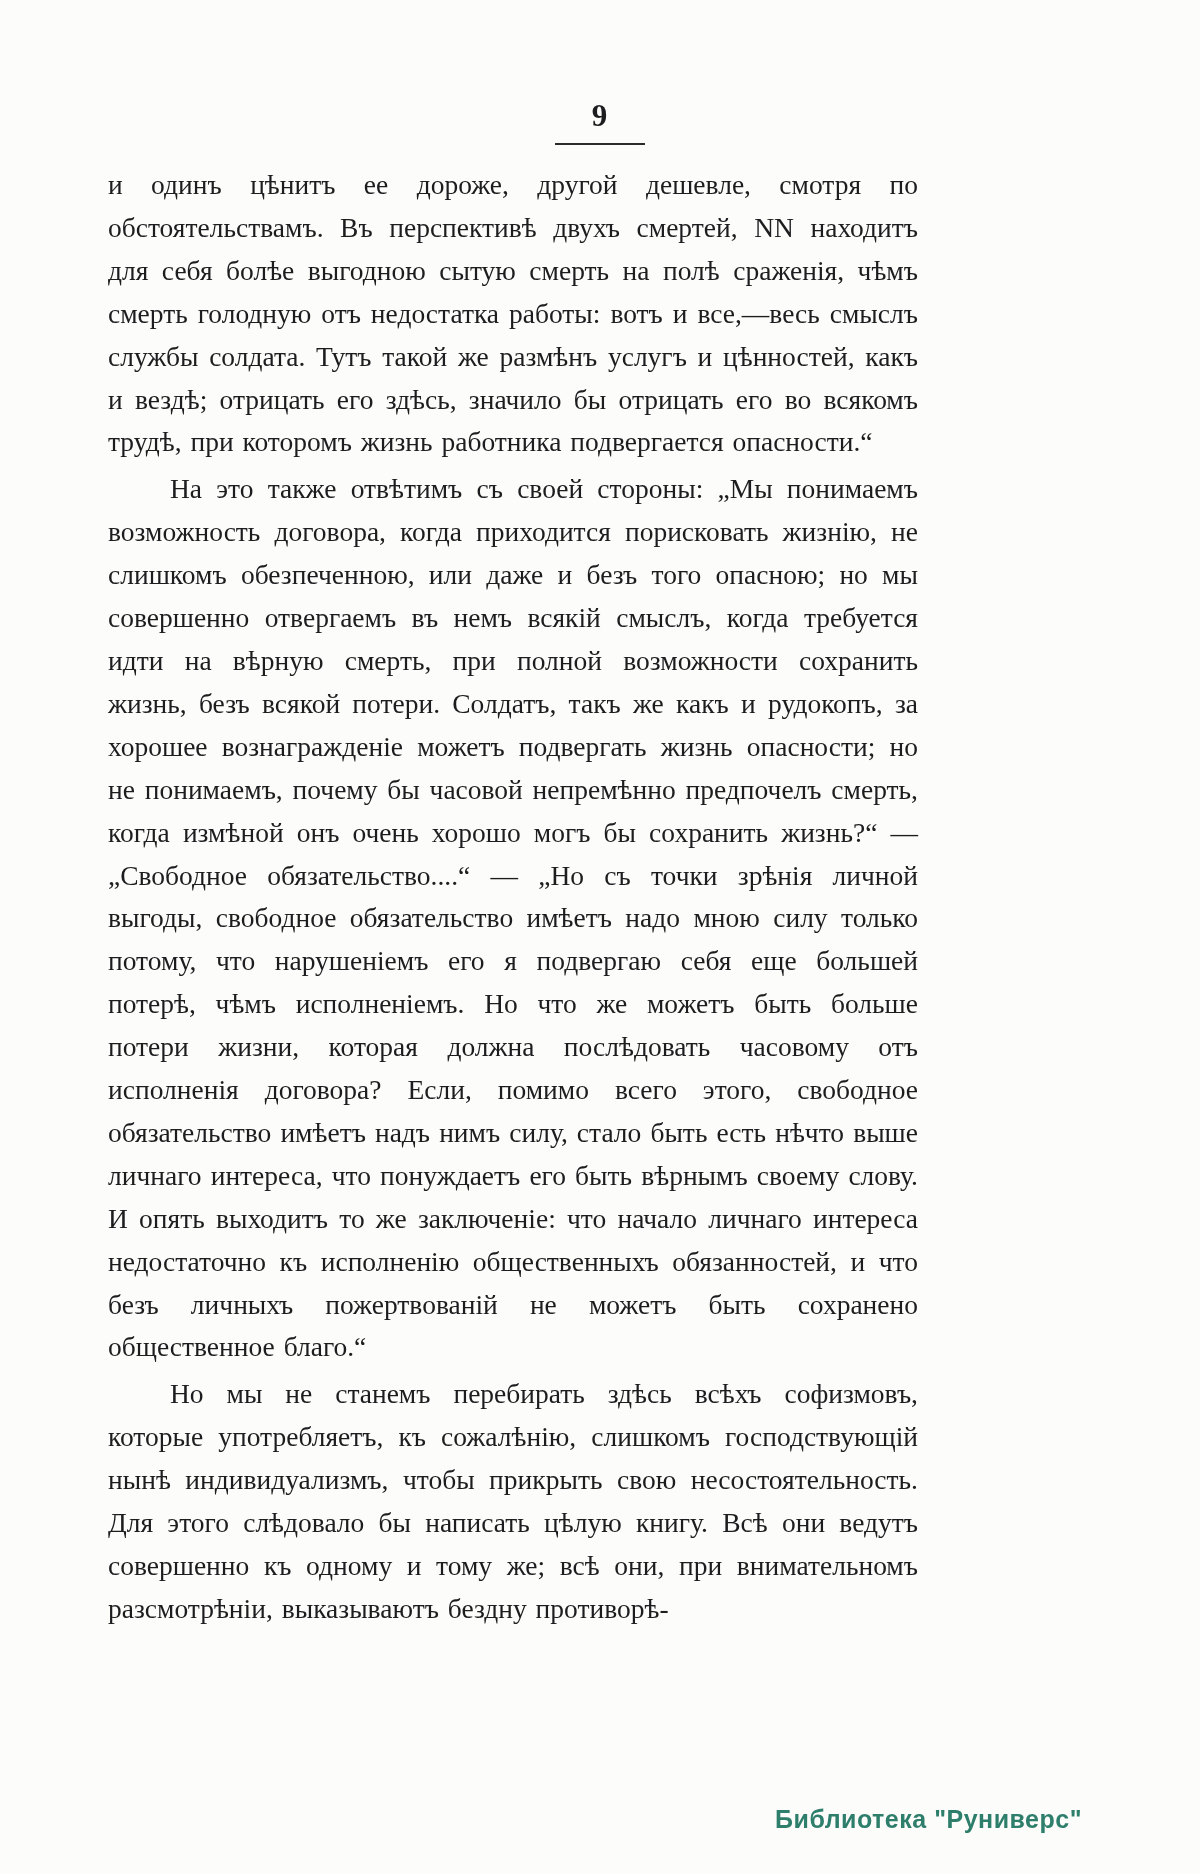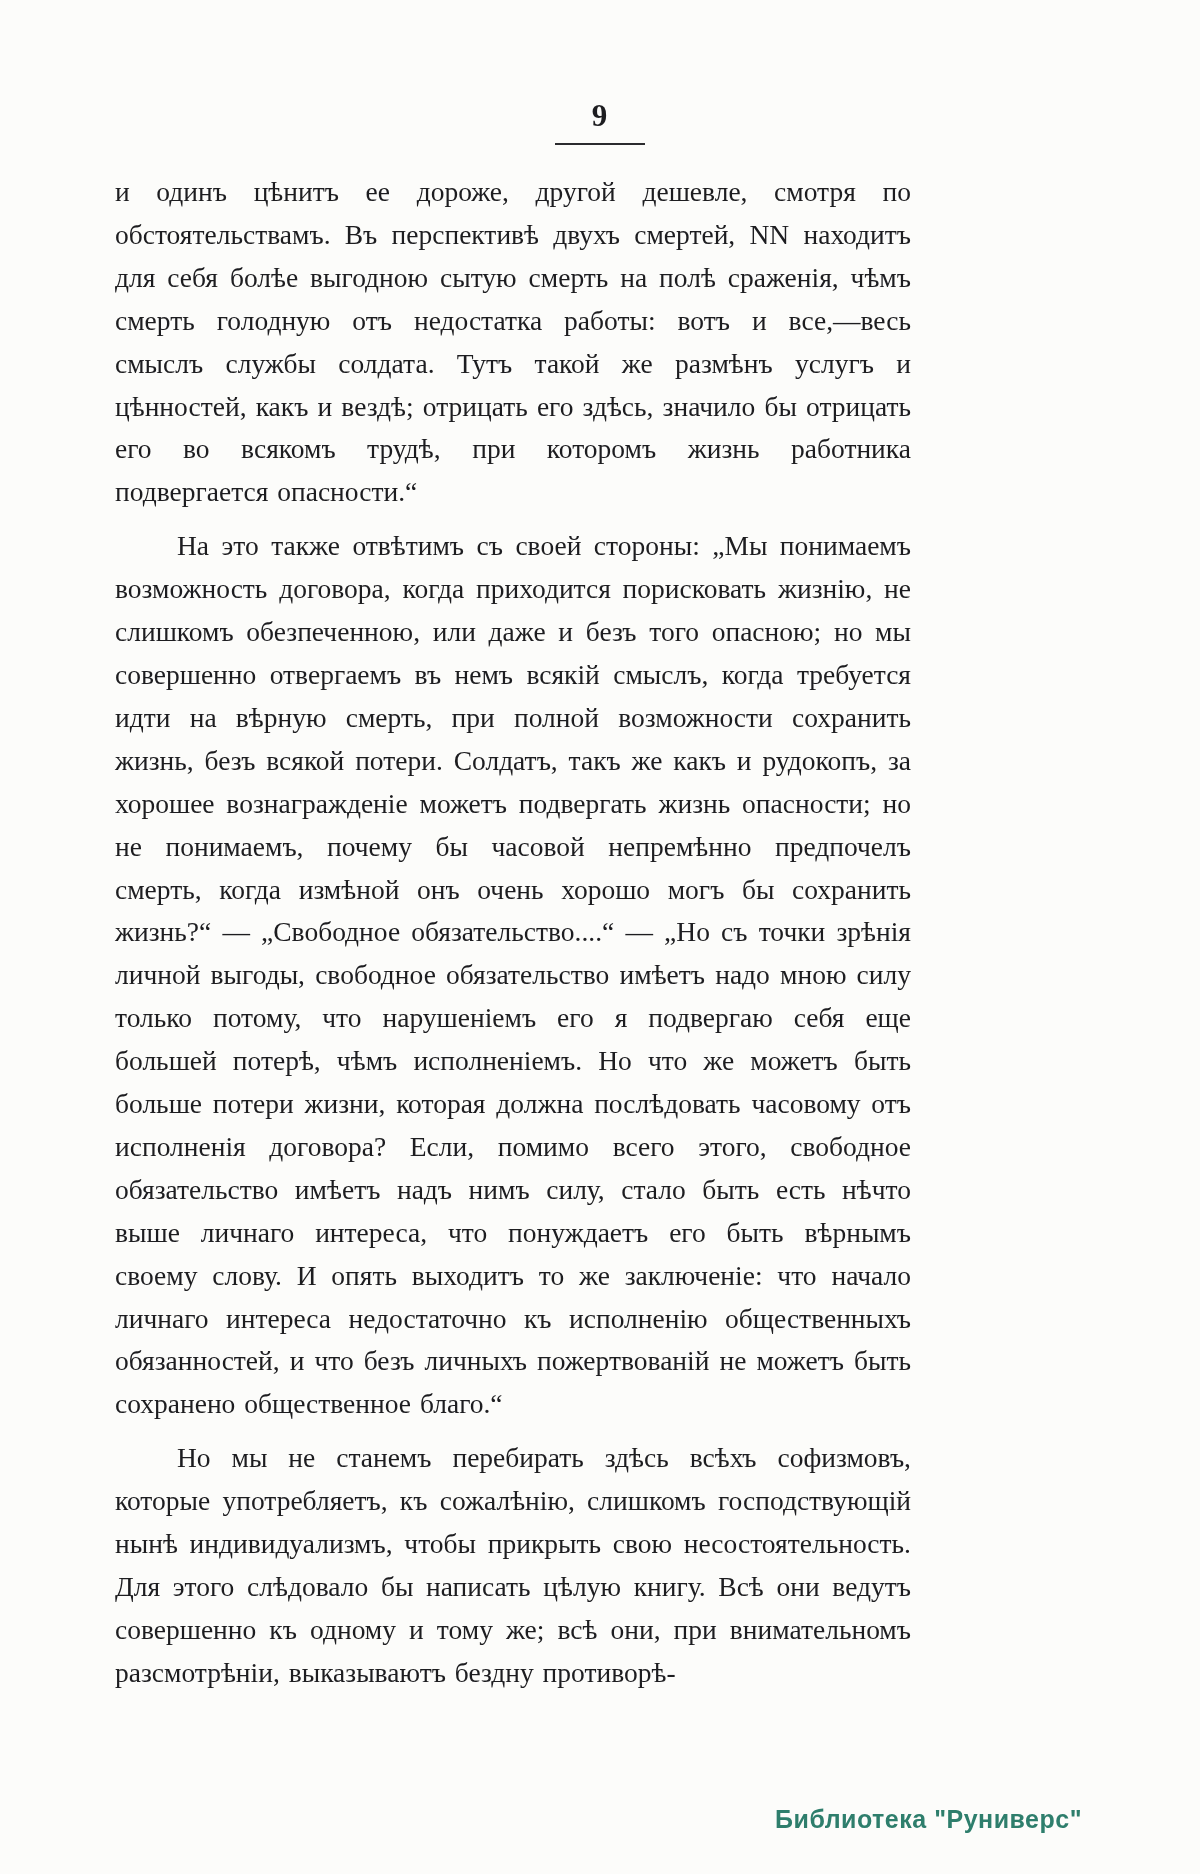--- a/index.html
+++ b/index.html
@@ -42,21 +42,21 @@
       position: absolute;
       top: 160px;
       left: 104px;
       width: 818px;
       font-size: 27.5px;
       line-height: 42.9px;
       text-align: justify;
       word-spacing: 2px;
     }
     .para {
-      margin: 11px;
+      margin: 4px;
       text-indent: 62px;
     }
     .para.no-indent {
       text-indent: 0;
     }
     .watermark {
       position: absolute;
       right: 118px;
       bottom: 40px;
       font-family: "Liberation Sans", "DejaVu Sans", sans-serif;

